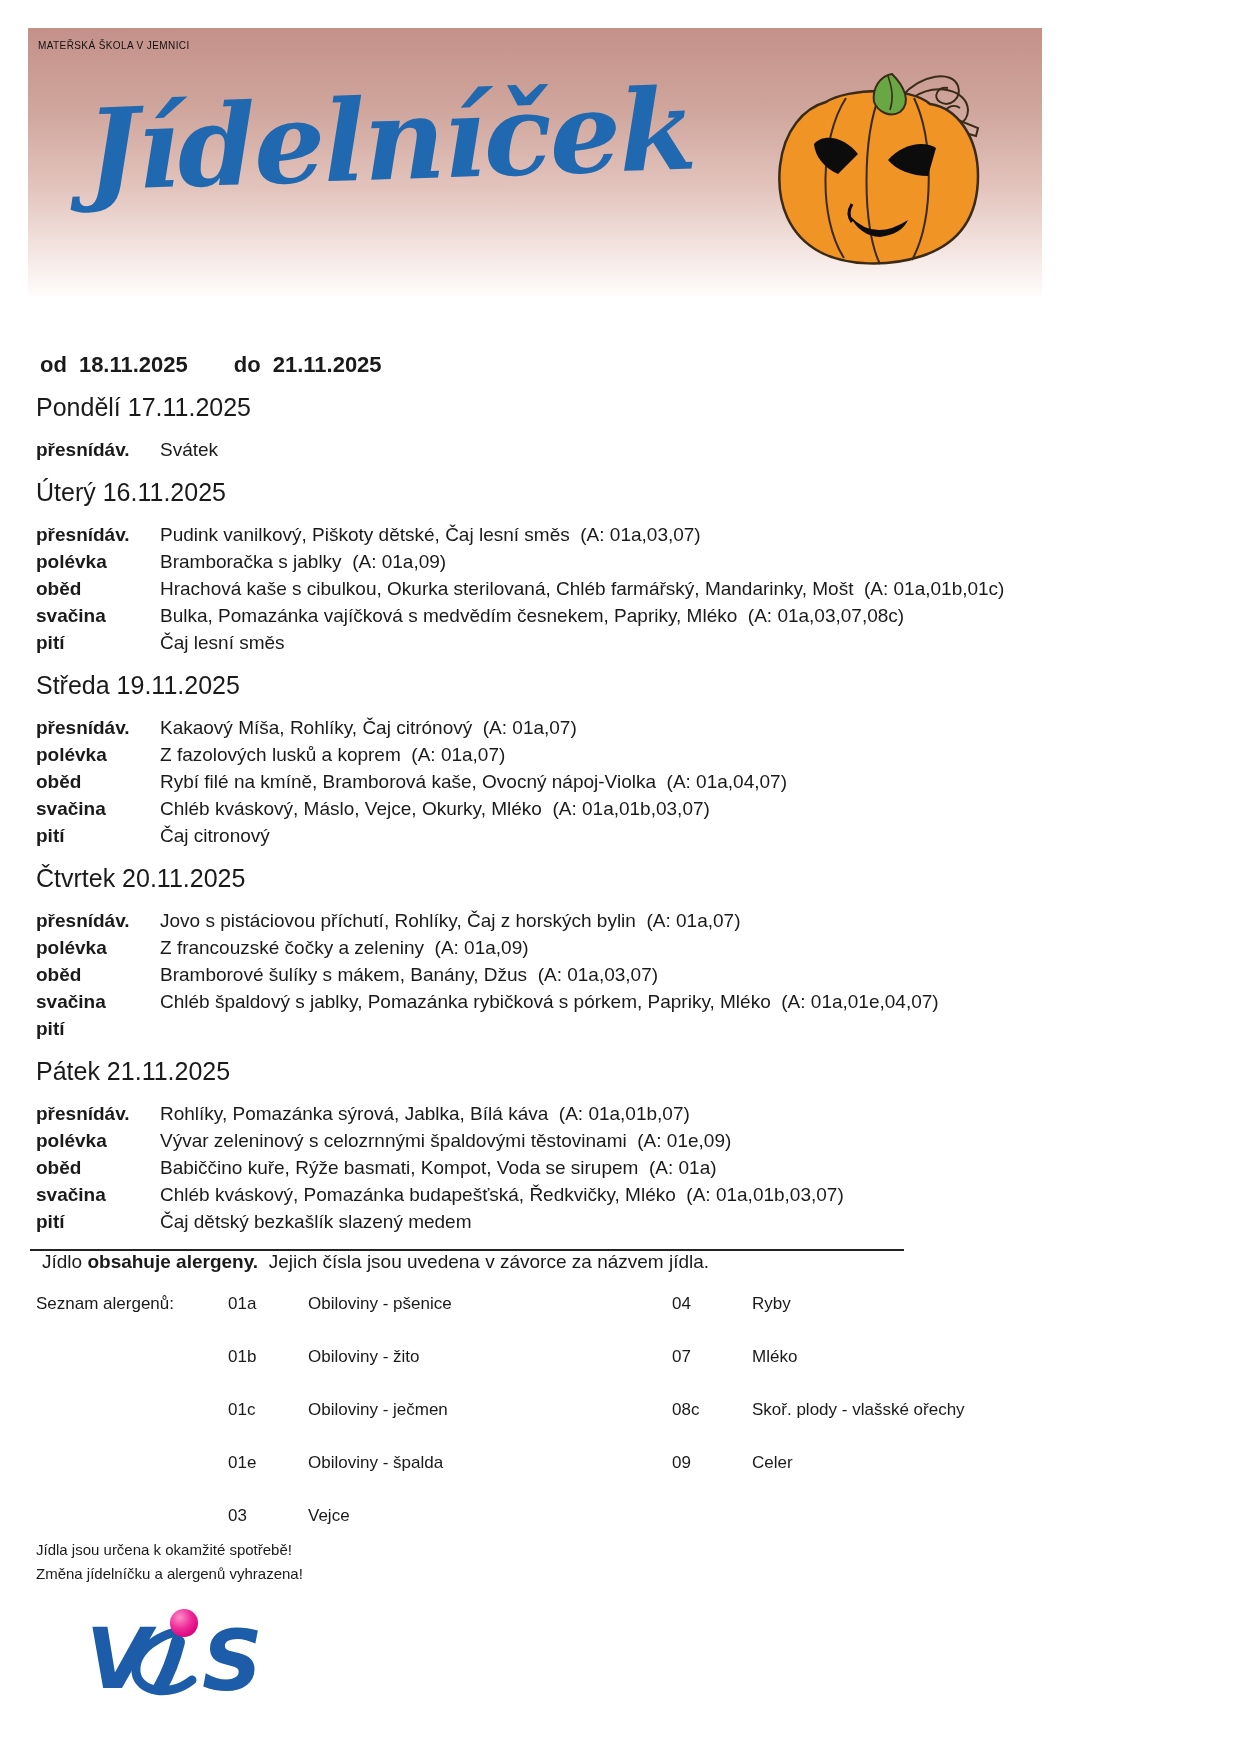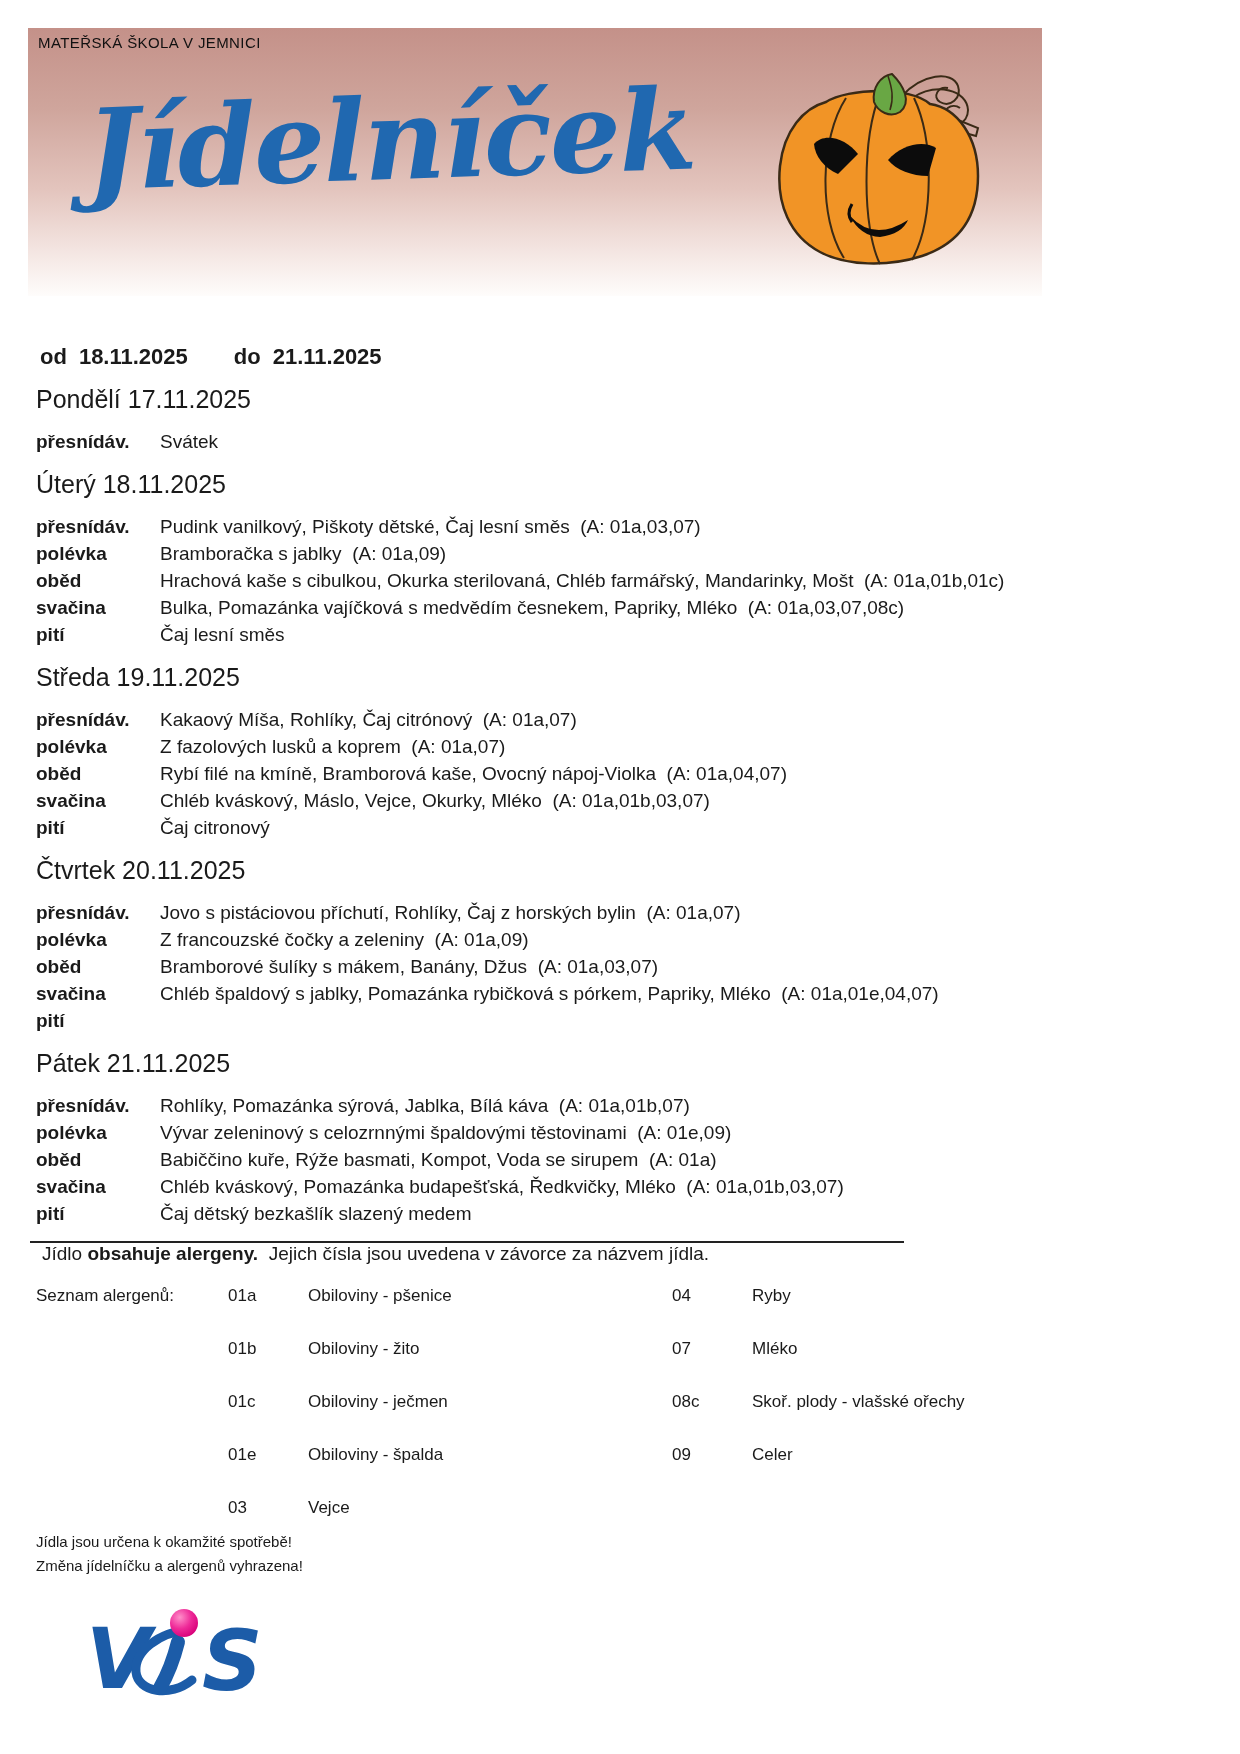--- a/index.html
+++ b/index.html
@@ -12,35 +12,35 @@
     color:#1a1a1a;
     overflow:hidden;
     margin:0 auto;
   }
   
   .band{
     position:absolute;left:28px;top:28px;width:1014px;height:268px;
     background:linear-gradient(180deg,#c49189 0%,#cfa59c 30%,#e3c4bd 60%,#f7ece9 88%,#fefcfb 100%);
   }
   .school-name{
-    position:absolute;left:10px;top:6px;
-    font-size:15px;letter-spacing:.4px;color:#111;
+    position:absolute;left:10px;top:12px;
+    font-size:10px;letter-spacing:.4px;color:#111;
   }
   .script-title{
     position:absolute;left:58px;top:22px;
     font-family:"DejaVu Serif", serif;
     font-style:italic;font-weight:bold;
     font-size:112px;line-height:1.6;
     color:#2068b0;
     transform:rotate(-2deg);
     letter-spacing:-2px;
   }
   .pumpkin{position:absolute;right:48px;top:40px;}
   
-  .content{position:absolute;left:0;top:292px;width:1240px;padding:0 36px;box-sizing:border-box;}
+  .content{position:absolute;left:0;top:300px;width:1240px;padding:0 36px;box-sizing:border-box;}
   .date-range{
     display:flex;align-items:baseline;
     margin-top:52px;margin-left:4px;
     font-size:22px;font-weight:bold;
   }
   .date-range .lbl{margin-right:12px;}
   .date-range .gap{width:46px;}
   .day-title{
     font-size:25px;font-weight:normal;
     margin:14px 0 14px 0;line-height:30px;
@@ -111,21 +111,21 @@
       <div class="day-title">Pondělí 17.11.2025</div>
       <div class="meals">
         <div class="meal-row">
           <span class="meal-label">přesnídáv.</span>
           <span class="meal-text">Svátek</span>
         </div>
       </div>
     </div>
 
     <div>
-      <div class="day-title">Úterý 18.11.2025</div>
+      <div class="day-title">Úterý 16.11.2025</div>
       <div class="meals">
         <div class="meal-row">
           <span class="meal-label">přesnídáv.</span>
           <span class="meal-text">Pudink vanilkový, Piškoty dětské, Čaj lesní směs  (A: 01a,03,07)</span>
         </div>
         <div class="meal-row">
           <span class="meal-label">polévka</span>
           <span class="meal-text">Bramboračka s jablky  (A: 01a,09)</span>
         </div>
         <div class="meal-row">

